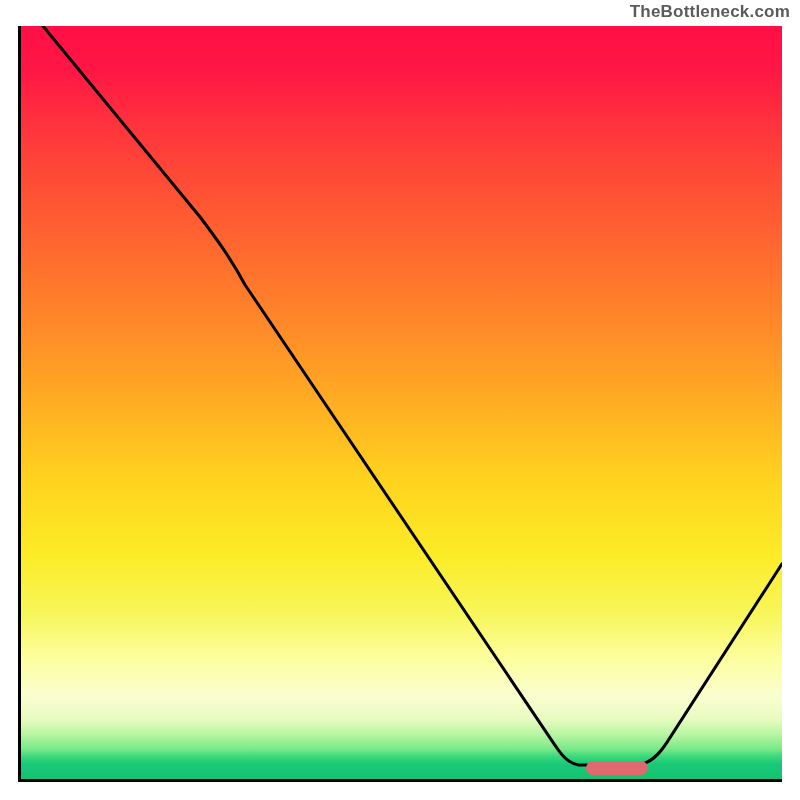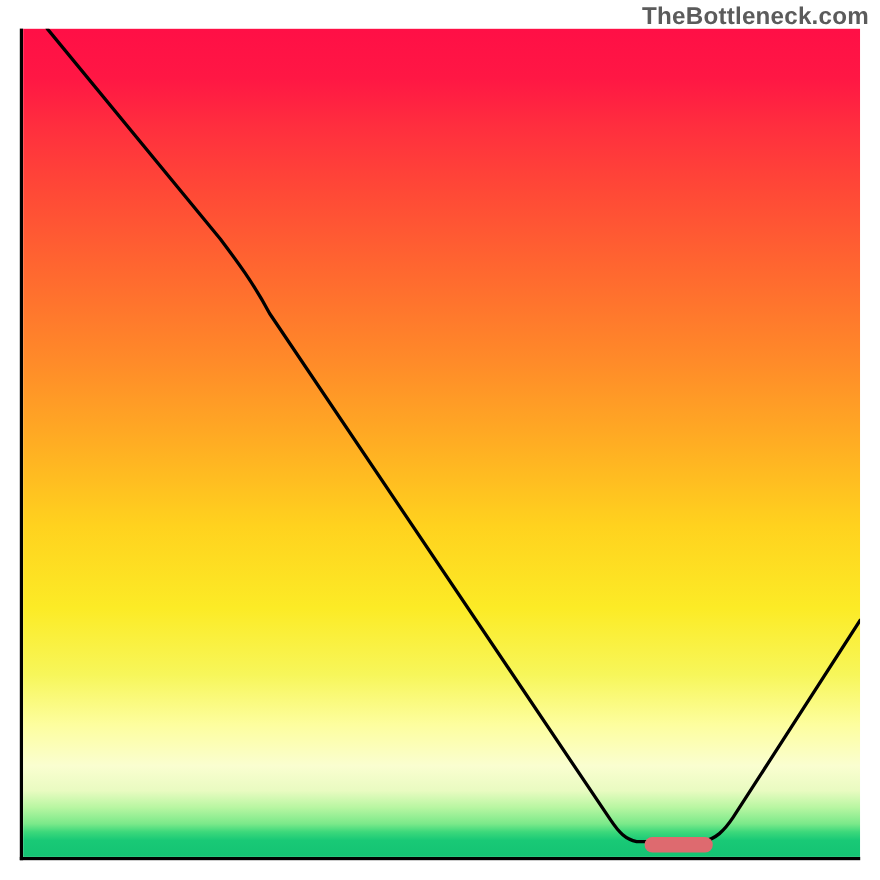--- a/index.html
+++ b/index.html
@@ -13,21 +13,21 @@
   }
   .wrap {
     position: relative;
     width: 800px;
     height: 800px;
   }
   .watermark {
     position: absolute;
     top: 2px;
     right: 10px;
-    font-size: 22px;
+    font-size: 17px;
     font-weight: 600;
     color: #5b5b5b;
     letter-spacing: 0.2px;
   }
   .plot-area {
     position: absolute;
     left: 18px;
     top: 26px;
     width: 764px;
     height: 756px;

